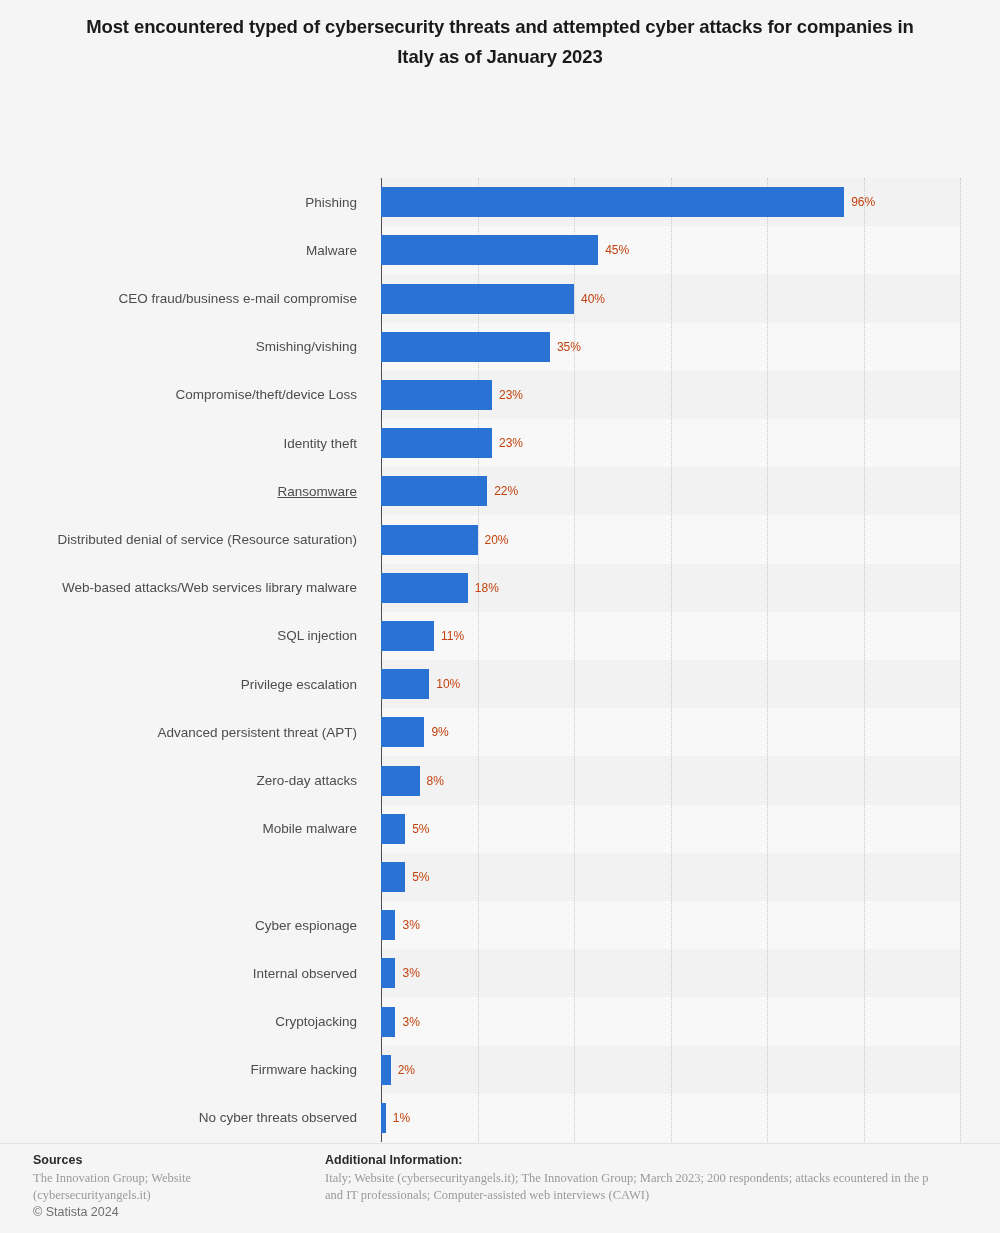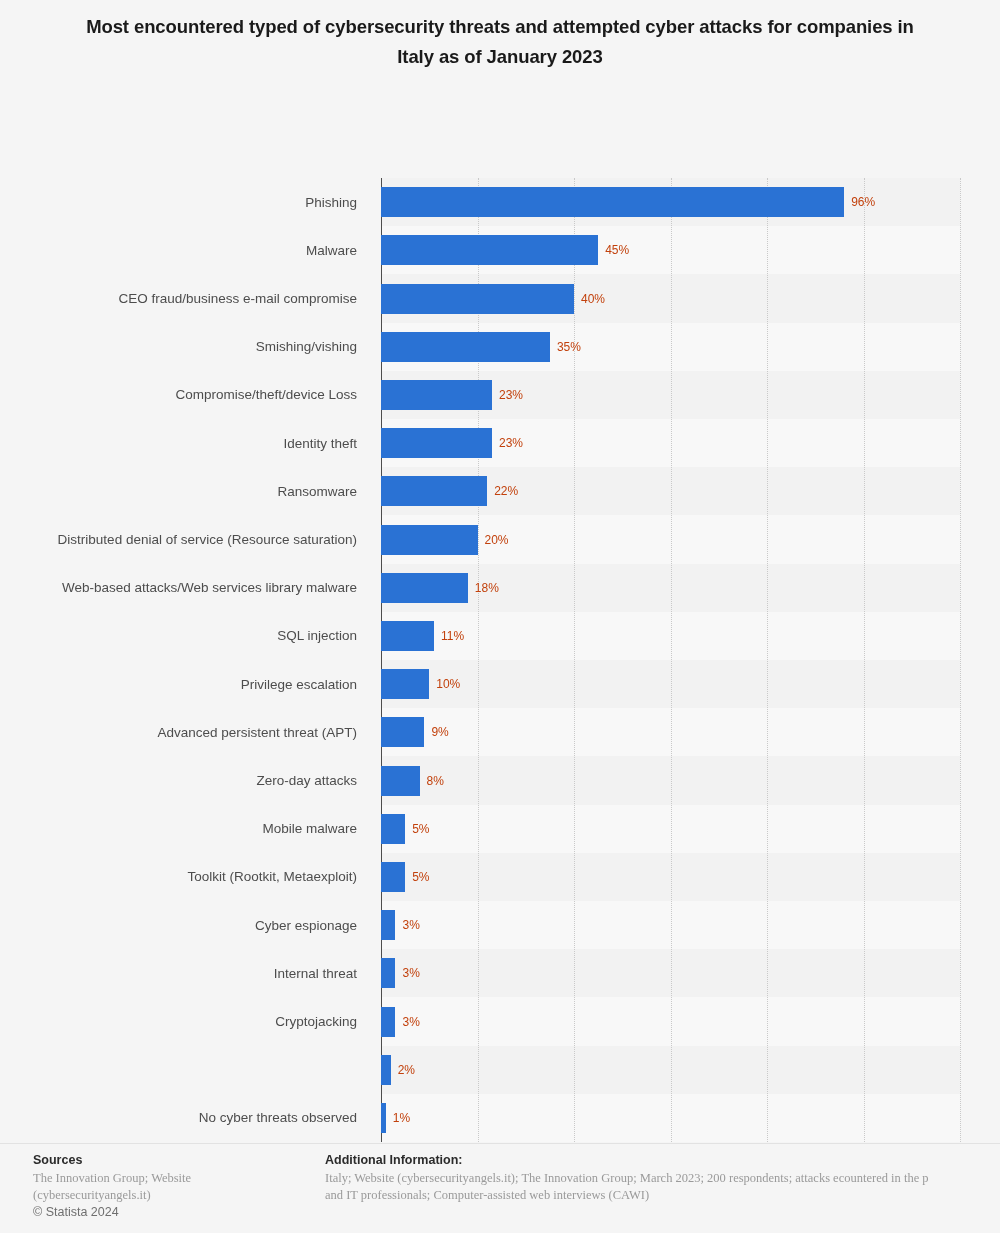--- a/index.html
+++ b/index.html
@@ -181,32 +181,32 @@
 
 <div class="chart-wrap">
 
   <div class="labels-col" id="labels-col">
       <div class="cat-label" style="top: 0px; height: 48.2px; display: flex; align-items: center; justify-content: flex-end; padding-right: 12px; box-sizing: border-box;">Phishing</div>
       <div class="cat-label" style="top: 48.2px; height: 48.2px; display: flex; align-items: center; justify-content: flex-end; padding-right: 12px; box-sizing: border-box;">Malware</div>
       <div class="cat-label" style="top: 96.4px; height: 48.2px; display: flex; align-items: center; justify-content: flex-end; padding-right: 12px; box-sizing: border-box;">CEO fraud/business e-mail compromise</div>
       <div class="cat-label" style="top: 144.6px; height: 48.2px; display: flex; align-items: center; justify-content: flex-end; padding-right: 12px; box-sizing: border-box;">Smishing/vishing</div>
       <div class="cat-label" style="top: 192.8px; height: 48.2px; display: flex; align-items: center; justify-content: flex-end; padding-right: 12px; box-sizing: border-box;">Compromise/theft/device Loss</div>
       <div class="cat-label" style="top: 241px; height: 48.2px; display: flex; align-items: center; justify-content: flex-end; padding-right: 12px; box-sizing: border-box;">Identity theft</div>
-      <div class="cat-label" style="top: 289.2px; height: 48.2px; display: flex; align-items: center; justify-content: flex-end; padding-right: 12px; box-sizing: border-box;">Ransomware</div>
+      <div class="cat-label" style="top: 289.2px; height: 48.2px; display: flex; align-items: center; justify-content: flex-end; padding-right: 12px; box-sizing: border-box; text-decoration: underline;">Ransomware</div>
       <div class="cat-label" style="top: 337.4px; height: 48.2px; display: flex; align-items: center; justify-content: flex-end; padding-right: 12px; box-sizing: border-box;">Distributed denial of service (Resource saturation)</div>
       <div class="cat-label" style="top: 385.6px; height: 48.2px; display: flex; align-items: center; justify-content: flex-end; padding-right: 12px; box-sizing: border-box;">Web-based attacks/Web services library malware</div>
       <div class="cat-label" style="top: 433.8px; height: 48.2px; display: flex; align-items: center; justify-content: flex-end; padding-right: 12px; box-sizing: border-box;">SQL injection</div>
       <div class="cat-label" style="top: 482px; height: 48.2px; display: flex; align-items: center; justify-content: flex-end; padding-right: 12px; box-sizing: border-box;">Privilege escalation</div>
       <div class="cat-label" style="top: 530.2px; height: 48.2px; display: flex; align-items: center; justify-content: flex-end; padding-right: 12px; box-sizing: border-box;">Advanced persistent threat (APT)</div>
       <div class="cat-label" style="top: 578.4px; height: 48.2px; display: flex; align-items: center; justify-content: flex-end; padding-right: 12px; box-sizing: border-box;">Zero-day attacks</div>
       <div class="cat-label" style="top: 626.6px; height: 48.2px; display: flex; align-items: center; justify-content: flex-end; padding-right: 12px; box-sizing: border-box;">Mobile malware</div>
-      <div class="cat-label" style="top: 674.8px; height: 48.2px; display: flex; align-items: center; justify-content: flex-end; padding-right: 12px; box-sizing: border-box;">Toolkit (Rootkit, Metaexploit)</div>
       <div class="cat-label" style="top: 723px; height: 48.2px; display: flex; align-items: center; justify-content: flex-end; padding-right: 12px; box-sizing: border-box;">Cyber espionage</div>
-      <div class="cat-label" style="top: 771.2px; height: 48.2px; display: flex; align-items: center; justify-content: flex-end; padding-right: 12px; box-sizing: border-box;">Internal threat</div>
+      <div class="cat-label" style="top: 771.2px; height: 48.2px; display: flex; align-items: center; justify-content: flex-end; padding-right: 12px; box-sizing: border-box;">Internal observed</div>
       <div class="cat-label" style="top: 819.4px; height: 48.2px; display: flex; align-items: center; justify-content: flex-end; padding-right: 12px; box-sizing: border-box;">Cryptojacking</div>
+      <div class="cat-label" style="top: 867.6px; height: 48.2px; display: flex; align-items: center; justify-content: flex-end; padding-right: 12px; box-sizing: border-box;">Firmware hacking</div>
       <div class="cat-label" style="top: 915.8px; height: 48.2px; display: flex; align-items: center; justify-content: flex-end; padding-right: 12px; box-sizing: border-box;">No cyber threats observed</div>
     </div>
 
   <div class="plot-frame" id="plot-frame">
     <div id="bands">
         <div class="band" style="top: 0px; height: 48.2px;"></div>
         <div class="band alt" style="top: 48.2px; height: 48.2px;"></div>
         <div class="band" style="top: 96.4px; height: 48.2px;"></div>
         <div class="band alt" style="top: 144.6px; height: 48.2px;"></div>
         <div class="band" style="top: 192.8px; height: 48.2px;"></div>

